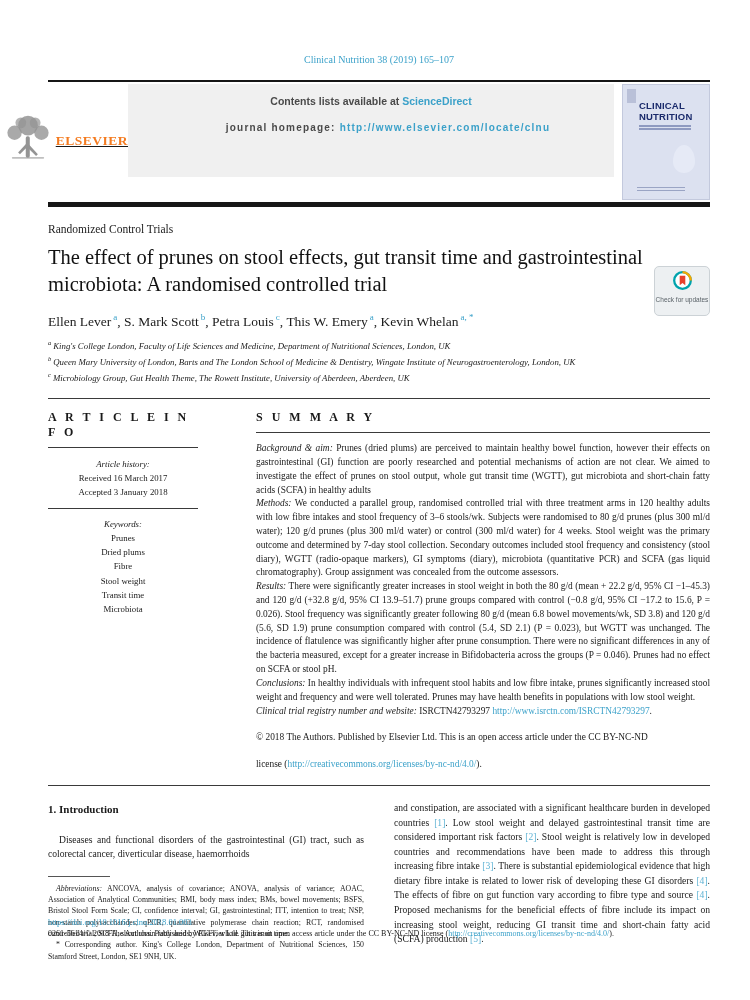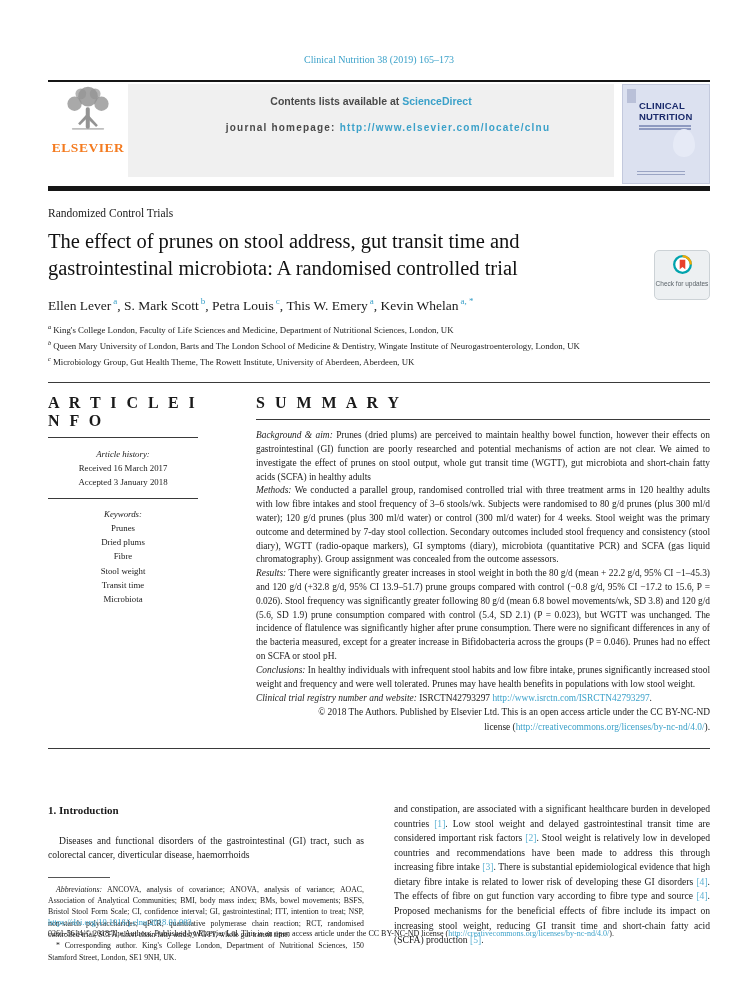--- a/index.html
+++ b/index.html
@@ -5,88 +5,88 @@
   * { margin:0; padding:0; box-sizing:border-box; }
   html,body { width:750px; height:1000px; }
   body { background:#fff; font-family:"Liberation Serif", serif; color:#1a1a1a; position:relative; overflow:hidden; }
   .content { padding:0 40px 0 48px; }
 
   
   .citation { margin-top:54px; text-align:center; font-size:10px; color:#3ba1c9; }
 
   
   .masthead { margin-top:15px; border-top:2px solid #161616; padding-top:2px; display:flex; align-items:stretch; }
-  .logo-cell { width:80px; background:#fff; display:flex; flex-direction:column; align-items:center; justify-content:flex-start; padding-bottom:2px; }
+  .logo-cell { width:80px; background:#fff; display:flex; flex-direction:row; align-items:center; justify-content:flex-end; padding-bottom:2px;text-decoration:underline; }
   .logo-word { color:#f47b20; font-size:13.5px; font-weight:bold; letter-spacing:.5px; font-family:"Liberation Serif",serif; }
   .mast-center { flex:1; background:#f0f0f0; text-align:center; padding-top:11px; height:93px; }
   .contents-line { font-family:"Liberation Sans",sans-serif; font-size:10.5px; color:#4a4a4a; font-weight:600; }
   .contents-line .link { font-weight:600; }
   .mast-title { font-size:22px; margin-top:13px; color:#111; }
   .homepage-line { font-family:"Liberation Sans",sans-serif; font-size:10px; font-weight:bold; letter-spacing:1.2px; color:#4a4a4a; margin-top:15px;margin-left:34px; }
   .cover-cell { width:88px; margin-left:8px; display:flex; }
-  .cover { width:88px; height:100px; background:#dce1f0; border:1px solid #c3c9dd; padding:6px 6px 4px 8px; position:relative; }
+  .cover { width:88px; height:116px; background:#dce1f0; border:1px solid #c3c9dd; padding:6px 6px 4px 8px; position:relative; }
   .cover-num { position:absolute; left:4px; top:4px; width:9px; height:14px; background:#b9c0d8; }
   .cover-title { color:#1a2a6b; font-family:"Liberation Sans",sans-serif; font-weight:bold; font-size:9.5px; line-height:1.15; margin-top:10px; margin-left:8px; letter-spacing:.2px; }
   .cover-sub { margin-left:8px; margin-top:2px; }
   .cover-sub div { height:2px; background:#8f9ac0; margin-top:1.5px; width:52px; }
   .cover-foot { position:absolute; left:14px; bottom:8px; }
   .cover-foot div { height:1.5px; background:#9aa4c4; margin-top:1.5px; width:48px; }
   .cover-drop { position:absolute; right:14px; bottom:26px; width:22px; height:28px; background:#e6eaf6; border-radius:50% 50% 50% 50%/60% 60% 40% 40%; }
 
   .black-bar { height:5px; background:#161616; margin-top:2px; }
 
   
   .article-type { margin-top:16px; font-size:11.5px; }
   .title-wrap { position:relative; }
   .article-title { font-size:20.5px; line-height:1.34; max-width:600px; margin-top:9px; color:#111; }
   .check-badge { position:absolute; right:0; top:22px; width:56px; height:50px; background:#edf0f2; border:1px solid #ccd2d6; border-radius:5px; text-align:center; padding-top:3px; cursor:pointer; }
   .check-badge .txt { font-family:"Liberation Sans",sans-serif; font-size:6.5px; color:#5a6268; line-height:1.2; margin-top:1px; }
 
   .authors { margin-top:13px; font-size:13.5px; }
   .au-sup { color:#3ba1c9; font-size:9px; margin-left:2px; }
   .affiliations { margin-top:9px; font-size:8.8px; line-height:1.55; }
-  .affiliations .aff-text { }
+  .affiliations .aff-text { font-style:italic; }
   .affiliations sup { font-size:6.5px; font-style:italic; margin-right:2px; }
 
   .rule-full { border-top:1px solid #3a3a3a; margin-top:13px; }
 
   
   .info-grid { display:grid; grid-template-columns:150px 1fr; column-gap:58px; }
-  .col-heading { font-size:16px; font-weight:bold; letter-spacing:3px; padding:11px 0 7px; border-bottom:1px solid #3a3a3a; }
+  .col-heading { font-size:12px; font-weight:bold; letter-spacing:3px; padding:11px 0 7px; border-bottom:1px solid #3a3a3a; }
   .info-body { padding-top:9px; font-size:8.8px; line-height:1.6;text-align:center; }
   .info-label { font-style:italic; }
   .info-divider { border-top:1px solid #3a3a3a; margin:9px 0 8px; }
   .summary-body { padding-top:9px; font-size:9.4px; line-height:1.47; text-align:justify; }
   .sec-label { font-style:italic; }
-  .copyright { text-align:right; margin-top:1px; }
+  .copyright { text-align:left; margin-top:13px; }
 
   .link { color:#3ba1c9; text-decoration:none; cursor:pointer; }
   .ref-link { color:#5fb3d4; cursor:pointer; }
 
   
-  .intro-grid { display:grid; grid-template-columns:1fr 1fr; column-gap:30px; margin-top:53px; font-size:9.6px; line-height:1.52; text-align:justify; }
+  .intro-grid { display:grid; grid-template-columns:1fr 1fr; column-gap:30px; margin-top:15px; font-size:9.6px; line-height:1.52; text-align:justify; }
   .intro-heading { font-size:11px; font-weight:bold; margin-bottom:15px; text-align:left; }
   .para-indent { text-indent:11px; }
 
   .footnote { margin-top:14px; font-size:7.8px; line-height:1.45; }
   .fn-rule { width:62px; border-top:1px solid #555; margin-bottom:6px; }
   .footnote p { text-indent:8px; text-align:justify; }
   .fn-label { font-style:italic; }
 
   
   .footer { position:absolute; left:48px; right:40px; top:917px; }
   .doi-line { font-size:8.5px; }
   .issn-line { font-size:8px; margin-top:2px; }
 </style>
 </head>
 <body>
 
 <div class="content">
 
-  <div class="citation">Clinical Nutrition 38 (2019) 165–173</div>
+  <div class="citation">Clinical Nutrition 38 (2019) 165–107</div>
 
   <div class="masthead">
     <div class="logo-cell">
       <span>
         <svg viewBox="0 0 60 58" width="56" height="52">
           <g fill="#949494">
             <circle cx="30" cy="14" r="11" opacity="0.85"></circle>
             <circle cx="15" cy="22" r="8" opacity="0.8"></circle>
             <circle cx="45" cy="22" r="8" opacity="0.8"></circle>
             <circle cx="22" cy="11" r="6" opacity="0.7"></circle>
@@ -126,21 +126,21 @@
           </div>
       </div>
     </div>
   </div>
 
   <div class="black-bar"></div>
 
   <div class="article-type">Randomized Control Trials</div>
 
   <div class="title-wrap">
-    <h1 class="article-title" style="font-weight:normal;">The effect of prunes on stool address, gut transit time and gastrointestinal microbiota: A randomised controlled trial</h1>
+    <h1 class="article-title" style="font-weight:normal;">The effect of prunes on stool effects, gut transit time and gastrointestinal microbiota: A randomised controlled trial</h1>
     <div class="check-badge">
       <span>
         <svg viewBox="0 0 24 24" width="21" height="21">
           <circle cx="12" cy="12" r="9.5" fill="#ffffff" stroke="#00a3ad" stroke-width="2.6"></circle>
           <path d="M12 2.5 a9.5 9.5 0 0 1 9.5 9.5" fill="none" stroke="#f6a800" stroke-width="2.6"></path>
           <path d="M8.8 6.5 h6.4 v11 l-3.2 -2.6 l-3.2 2.6 z" fill="#e8412c"></path>
         </svg>
       </span>
       <div class="txt">Check for updates</div>
     </div>

